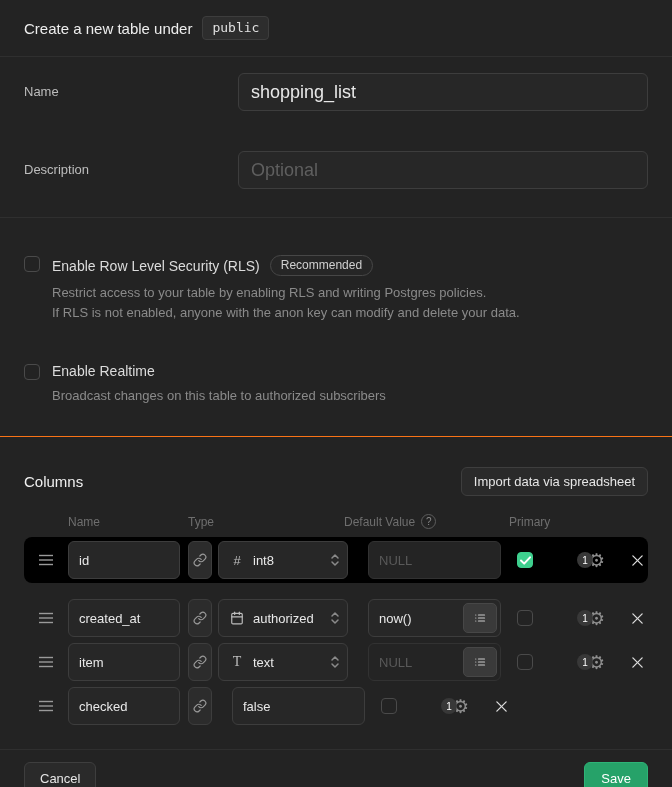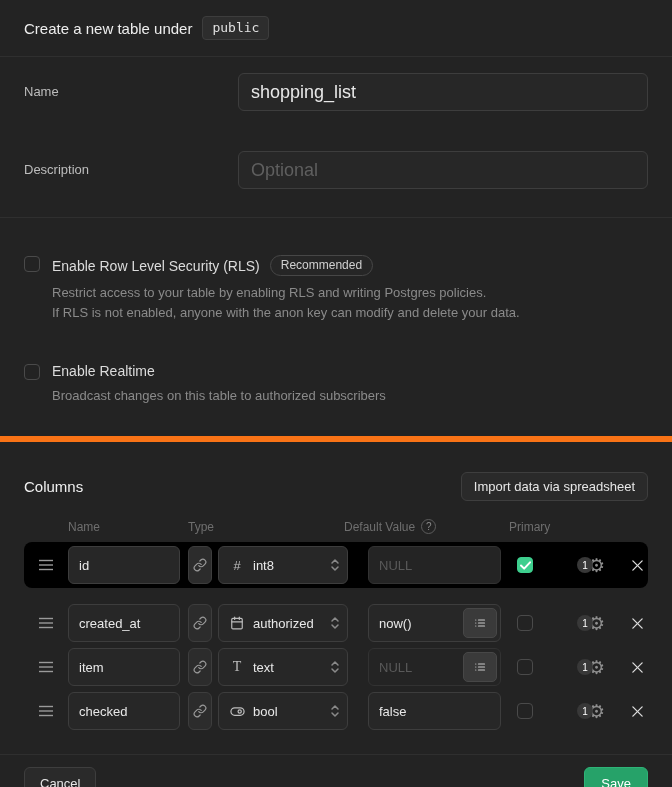--- a/index.html
+++ b/index.html
@@ -26,21 +26,21 @@
   .form-row + .form-row { margin-top:40px; }
   .form-label { width:214px; padding-top:11px; font-size:13px; color:#bdbdbd; }
   .txt-input {
     flex:1; height:38px; background:#272727; border:1px solid #3d3d3d; border-radius:6px;
     color:#e8e8e8; font-size:18px; padding:0 12px; font-family:"Liberation Sans", sans-serif;
     outline:none;
   }
   .txt-input::placeholder { color:#5f5f5f; }
 
   
-  .opt-sec { padding:37px 24px 30px; border-bottom:6px solid #f97316; }
+  .opt-sec { padding:37px 24px 30px; border-bottom:1px solid #f97316; }
   .opt { display:flex; align-items:flex-start; }
   .opt + .opt { margin-top:40px; }
   .cbx {
     width:16px; height:16px; border:1px solid #4a4a4a; border-radius:4px;
     background:transparent; flex:none; margin-top:1px; cursor:pointer;
   }
   .opt-body { margin-left:12px; }
   .opt-title-row { display:flex; align-items:center; }
   .opt-title { font-size:14px; color:#dcdcdc; }
   .pill {
@@ -363,35 +363,20 @@
     </span>
     <input class="name-inp" type="text" value="checked" style="">
     <button class="link-btn">
       <span>
         <svg width="14" height="14" viewBox="0 0 24 24" fill="none" stroke="currentColor" stroke-width="2" stroke-linecap="round" stroke-linejoin="round">
             <path d="M10 13a5 5 0 0 0 7.54.54l3-3a5 5 0 0 0-7.07-7.07l-1.72 1.71"></path>
             <path d="M14 11a5 5 0 0 0-7.54-.54l-3 3a5 5 0 0 0 7.07 7.07l1.71-1.71"></path>
           </svg>
       </span>
     </button>
-    <div class="type-sel">
-      <span class="t-icon">
-        <svg width="15" height="15" viewBox="0 0 24 24" fill="none" stroke="currentColor" stroke-width="2" stroke-linecap="round">
-            <rect x="1.5" y="6" width="21" height="12" rx="6"></rect>
-            <circle cx="15.5" cy="12" r="2.6"></circle>
-          </svg>
-      </span>
-      <span class="t-label">bool</span>
-      <span class="chevrons">
-        <svg width="12" height="14" viewBox="0 0 24 28" fill="none" stroke="currentColor" stroke-width="3" stroke-linecap="round" stroke-linejoin="round">
-            <path d="M6 10l6-6 6 6"></path>
-            <path d="M6 18l6 6 6-6"></path>
-          </svg>
-      </span>
-    </div>
     <div class="def-wrap">
       <input class="def-inp" type="text" value="false" style="">
     </div>
     <span class="pcheck"></span>
     <span class="settings">
       <span class="count-badge">1</span>
       <span class="gear">⚙</span>
     </span>
     <button class="xbtn">
       <span>

